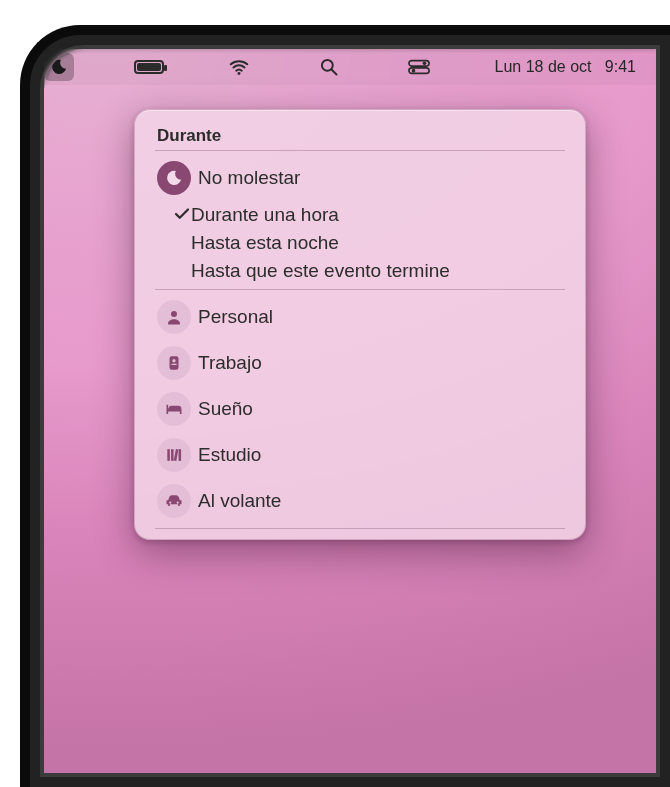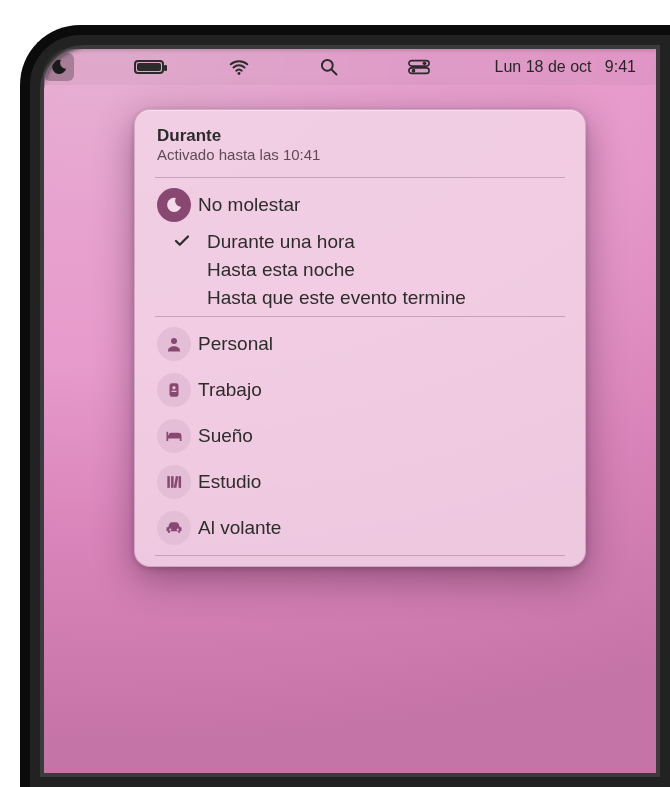--- a/index.html
+++ b/index.html
@@ -140,21 +140,21 @@
     display: flex;
     align-items: center;
     gap: 7px;
     padding: 6px 22px;
     font-size: 19px;
     color: #2c2c2c;
     cursor: default;
   }
 
   .row.sub {
-    padding: 3px 22px 3px 72px;
+    padding: 3px 22px 3px 56px;
     font-size: 19px;
     position: relative;
   }
   .row.sub .check {
     position: absolute;
     left: 38px;
     top: 4px;
     color: #2c2c2c;
   }
 
@@ -224,21 +224,20 @@
 
         <span class="clock">
           <span>Lun 18 de oct</span>
           &nbsp;
           <span>9:41</span>
         </span>
       </div>
 
       <div class="panel">
         <div class="section-title">Durante</div>
-        <div class="section-sub">Activado hasta las 10:41</div>
 
         <hr>
 
         <div class="row">
           <span class="ico dark">
             <svg width="18" height="18" viewBox="0 0 24 24">
               <path fill="currentColor" d="M14.5 2.5a9.5 9.5 0 1 0 7 11.9A8 8 0 0 1 14.5 2.5z"></path>
             </svg>
           </span>
           <span>No molestar</span>

